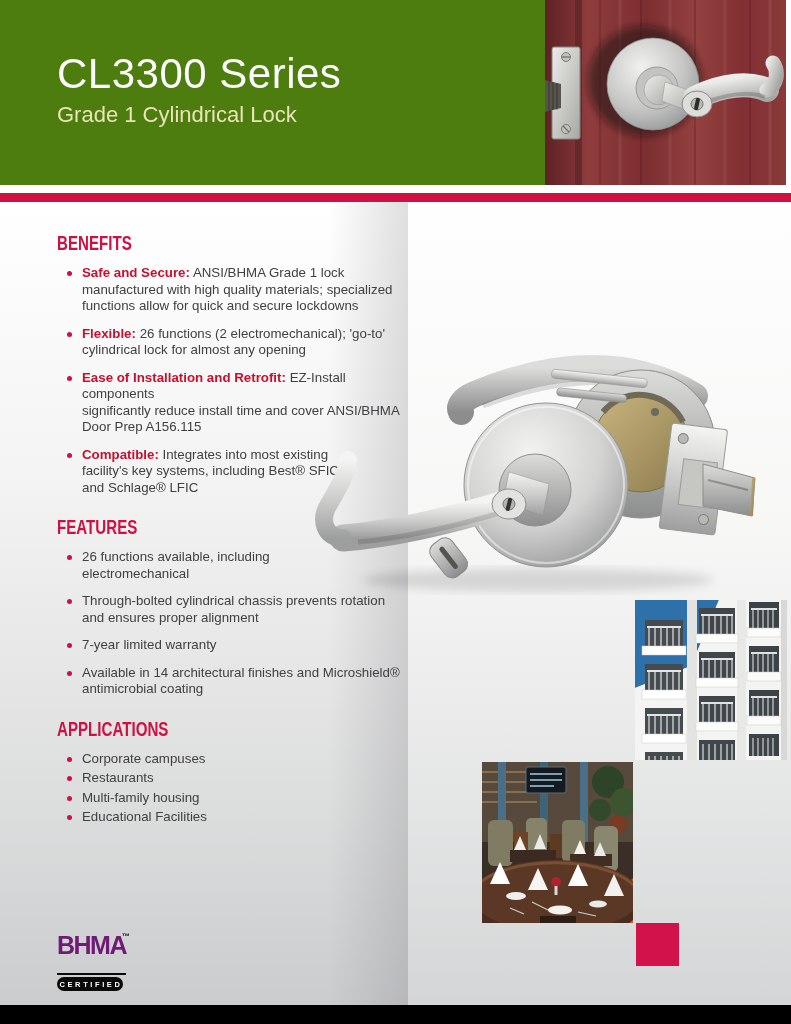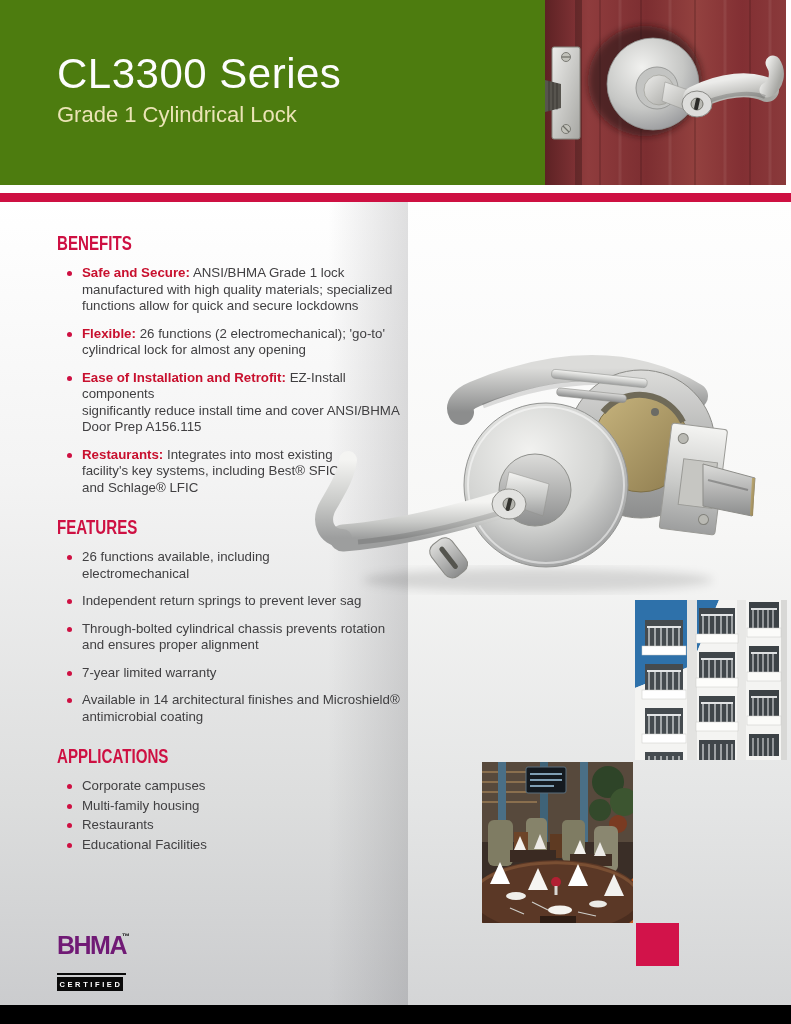--- a/index.html
+++ b/index.html
@@ -42,21 +42,21 @@
   .red-square{position:absolute;left:636px;top:923px;width:43px;height:43px;background:#D2134A;}
   .footer-black{position:absolute;left:0;top:1005px;width:791px;height:19px;background:#000;}
 
   
   .bhma{position:absolute;left:57px;top:934px;width:70px;}
   .bhma-top{position:relative;width:66px;}
   .bhma-name{display:inline-block;font-size:25px;font-weight:bold;letter-spacing:-1.5px;color:#701a75;
       border-bottom:2.5px solid #0a0a0a;padding-bottom:16px;line-height:23px;}
   .bhma-tm{position:absolute;right:-7px;top:-2px;font-size:8px;font-weight:bold;color:#0a0a0a;}
   .bhma-bar{margin-top:2px;width:66px;box-sizing:border-box;background:#0a0a0a;color:#fff;
-      font-size:7.5px;font-weight:bold;letter-spacing:2.6px;text-align:center;padding:2.5px 0 2.5px 2px;}
+      font-size:7.5px;font-weight:bold;letter-spacing:2.6px;text-align:center;padding:2.5px 0 2.5px 2px;border-radius:7px;}
 </style>
 </head>
 <body>
 
 <div class="page">
 
   <div class="header-black">
     <div class="header-title">CL3300 Series</div>
     <div class="header-subtitle">Grade 1 Cylindrical Lock</div>
   </div>
@@ -139,42 +139,41 @@
     <div class="section-heading first">BENEFITS</div>
     <ul class="bullets">
       <li><span class="lead">Safe and Secure:</span> <span class="txt">ANSI/BHMA Grade 1 lock
 manufactured with high quality materials; specialized
 functions allow for quick and secure lockdowns</span></li>
       <li><span class="lead">Flexible:</span> <span class="txt">26 functions (2 electromechanical); 'go-to'
 cylindrical lock for almost any opening</span></li>
       <li><span class="lead">Ease of Installation and Retrofit:</span> <span class="txt">EZ-Install components
 significantly reduce install time and cover ANSI/BHMA
 Door Prep A156.115</span></li>
-      <li><span class="lead">Restaurants:</span> <span class="txt">Integrates into most existing
+      <li><span class="lead">Compatible:</span> <span class="txt">Integrates into most existing
 facility's key systems, including Best® SFIC
 and Schlage® LFIC</span></li>
     </ul>
 
     <div class="section-heading">FEATURES</div>
     <ul class="bullets">
       <li><span class="txt">26 functions available, including
 electromechanical</span></li>
-      <li><span class="txt">Independent return springs to prevent lever sag</span></li>
       <li><span class="txt">Through-bolted cylindrical chassis prevents rotation
 and ensures proper alignment</span></li>
       <li><span class="txt">7-year limited warranty</span></li>
       <li><span class="txt">Available in 14 architectural finishes and Microshield®
 antimicrobial coating</span></li>
     </ul>
 
     <div class="section-heading">APPLICATIONS</div>
     <ul class="bullets tight">
       <li><span class="txt">Corporate campuses</span></li>
+      <li><span class="txt">Restaurants</span></li>
       <li><span class="txt">Multi-family housing</span></li>
-      <li><span class="txt">Restaurants</span></li>
       <li><span class="txt">Educational Facilities</span></li>
     </ul>
   </div>
 
   <svg class="lock-photo" viewBox="0 0 458 246" xmlns="http://www.w3.org/2000/svg">
     <defs>
       <linearGradient id="metalL" x1="0" y1="0" x2="0" y2="1">
         <stop offset="0" stop-color="#f4f4f2"></stop>
           <stop offset="0.55" stop-color="#c9cac8"></stop>
           <stop offset="1" stop-color="#9d9e9e"></stop>

